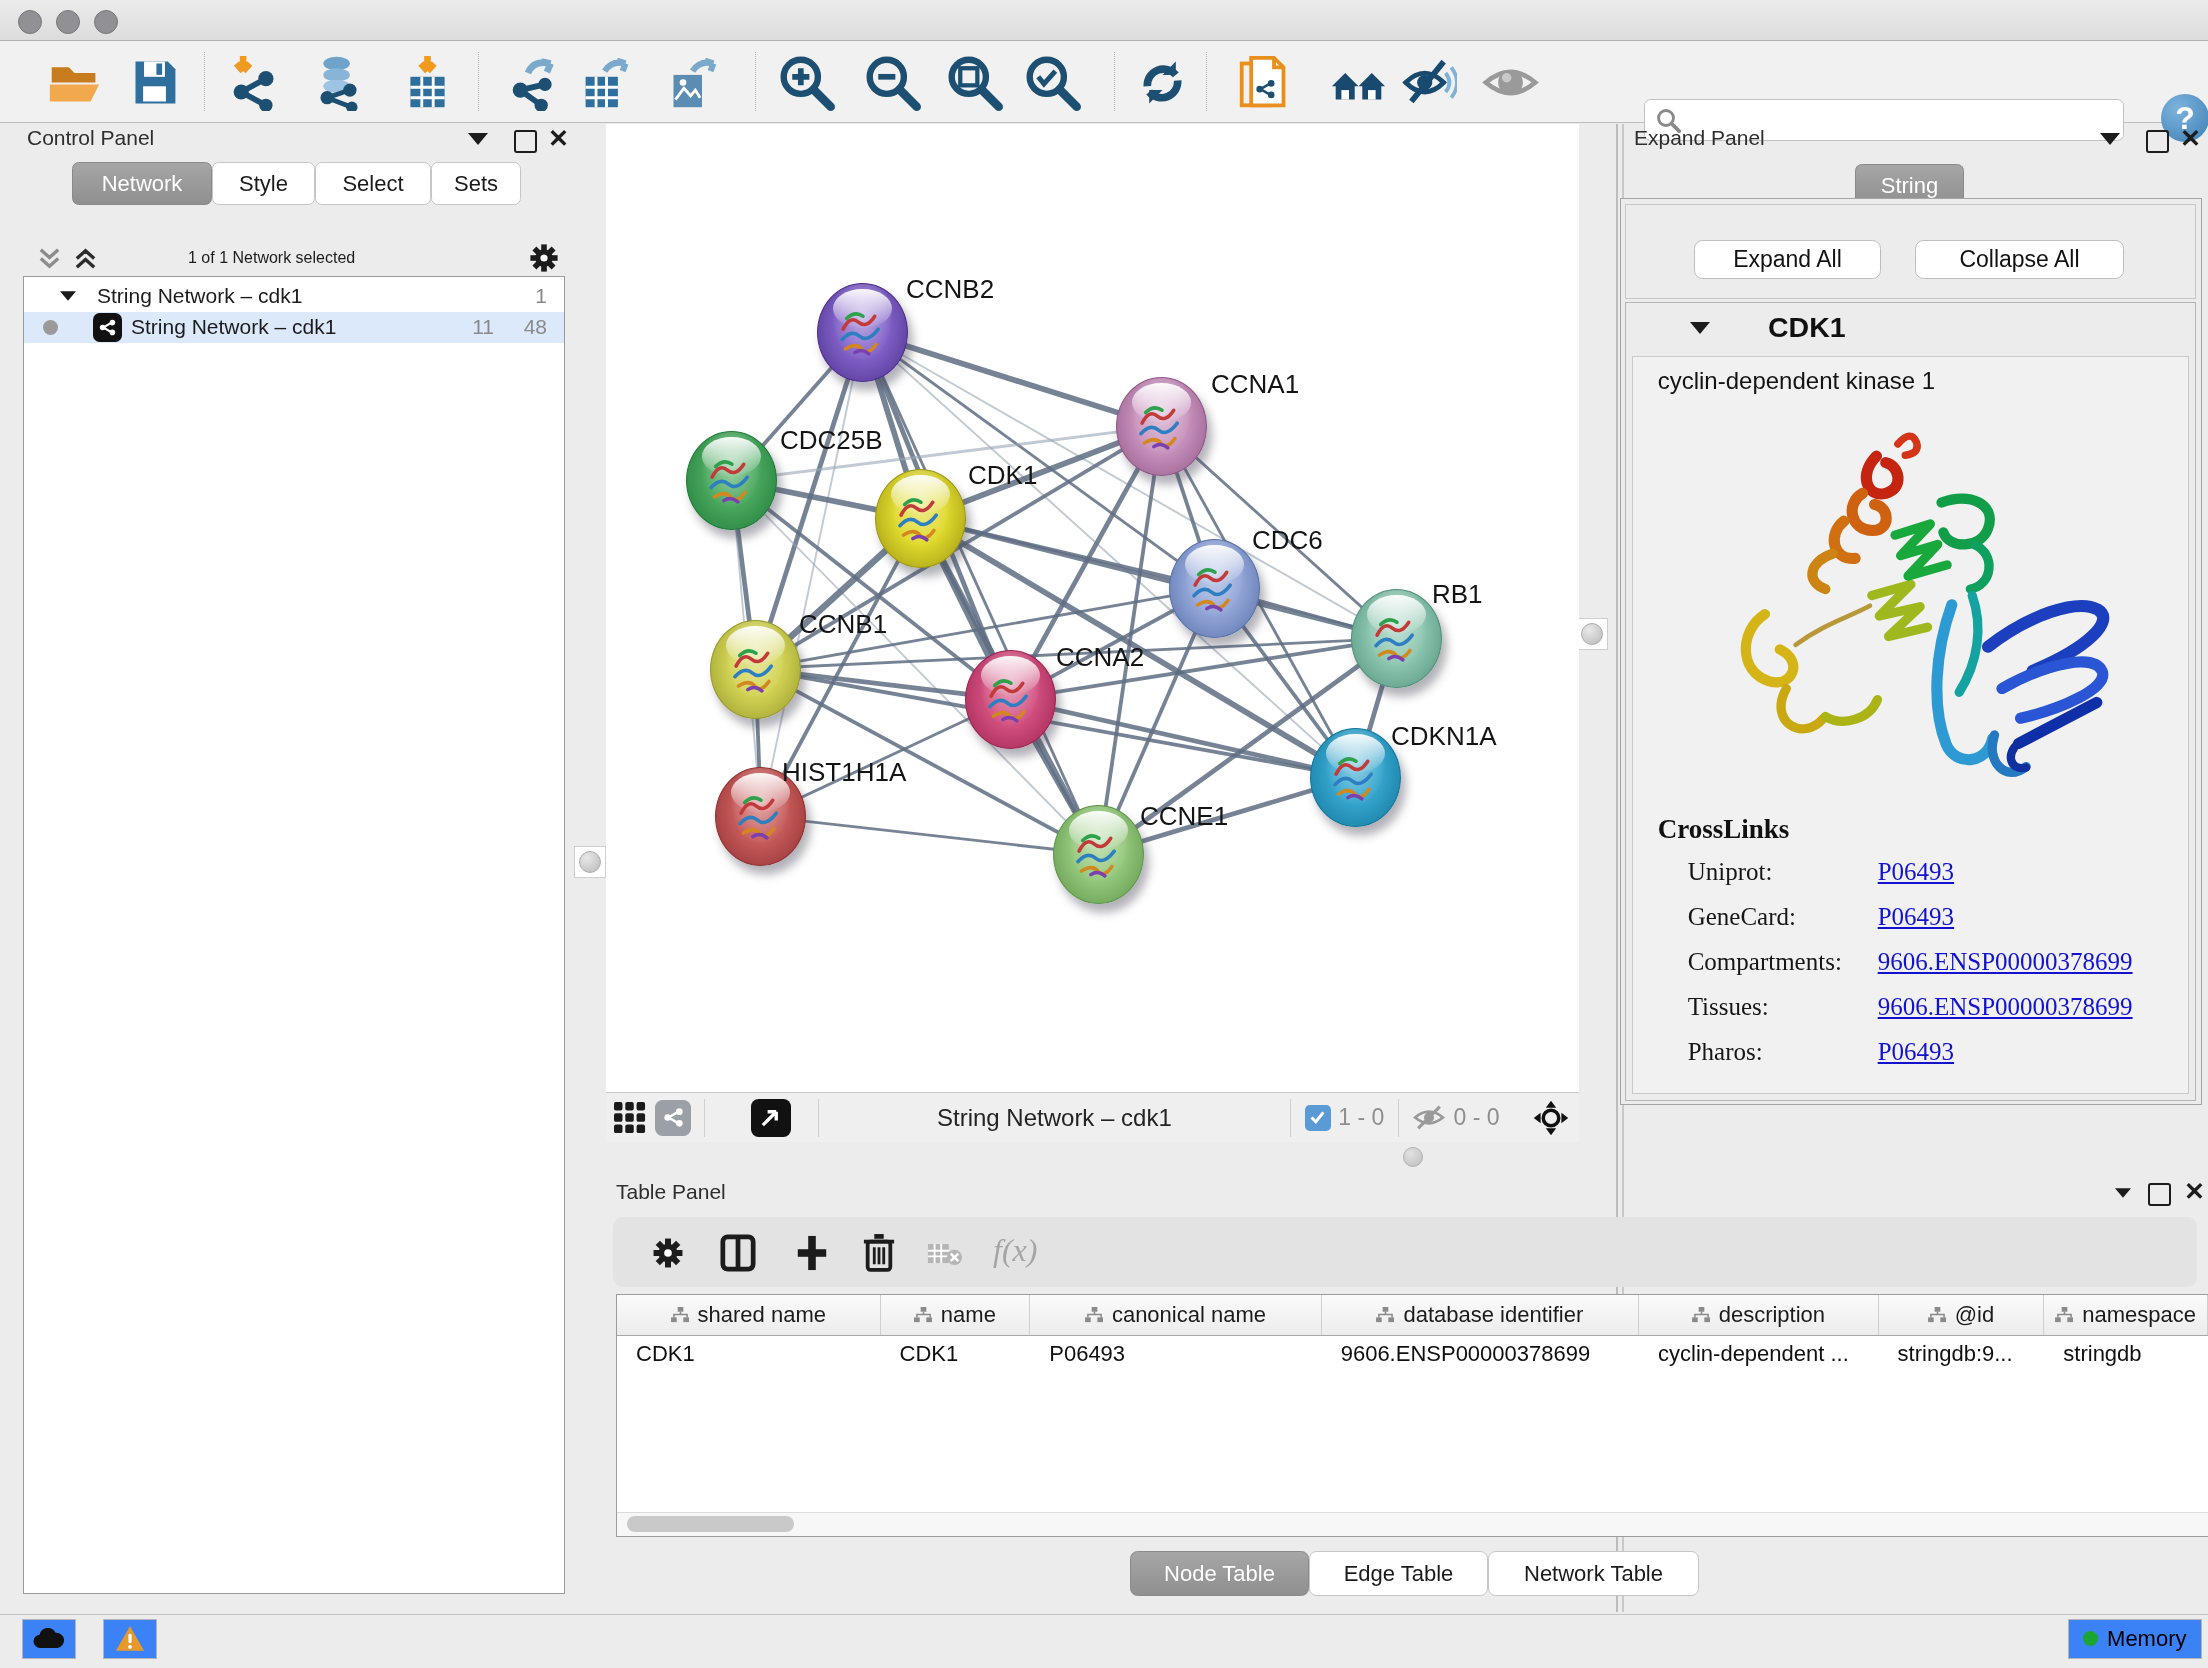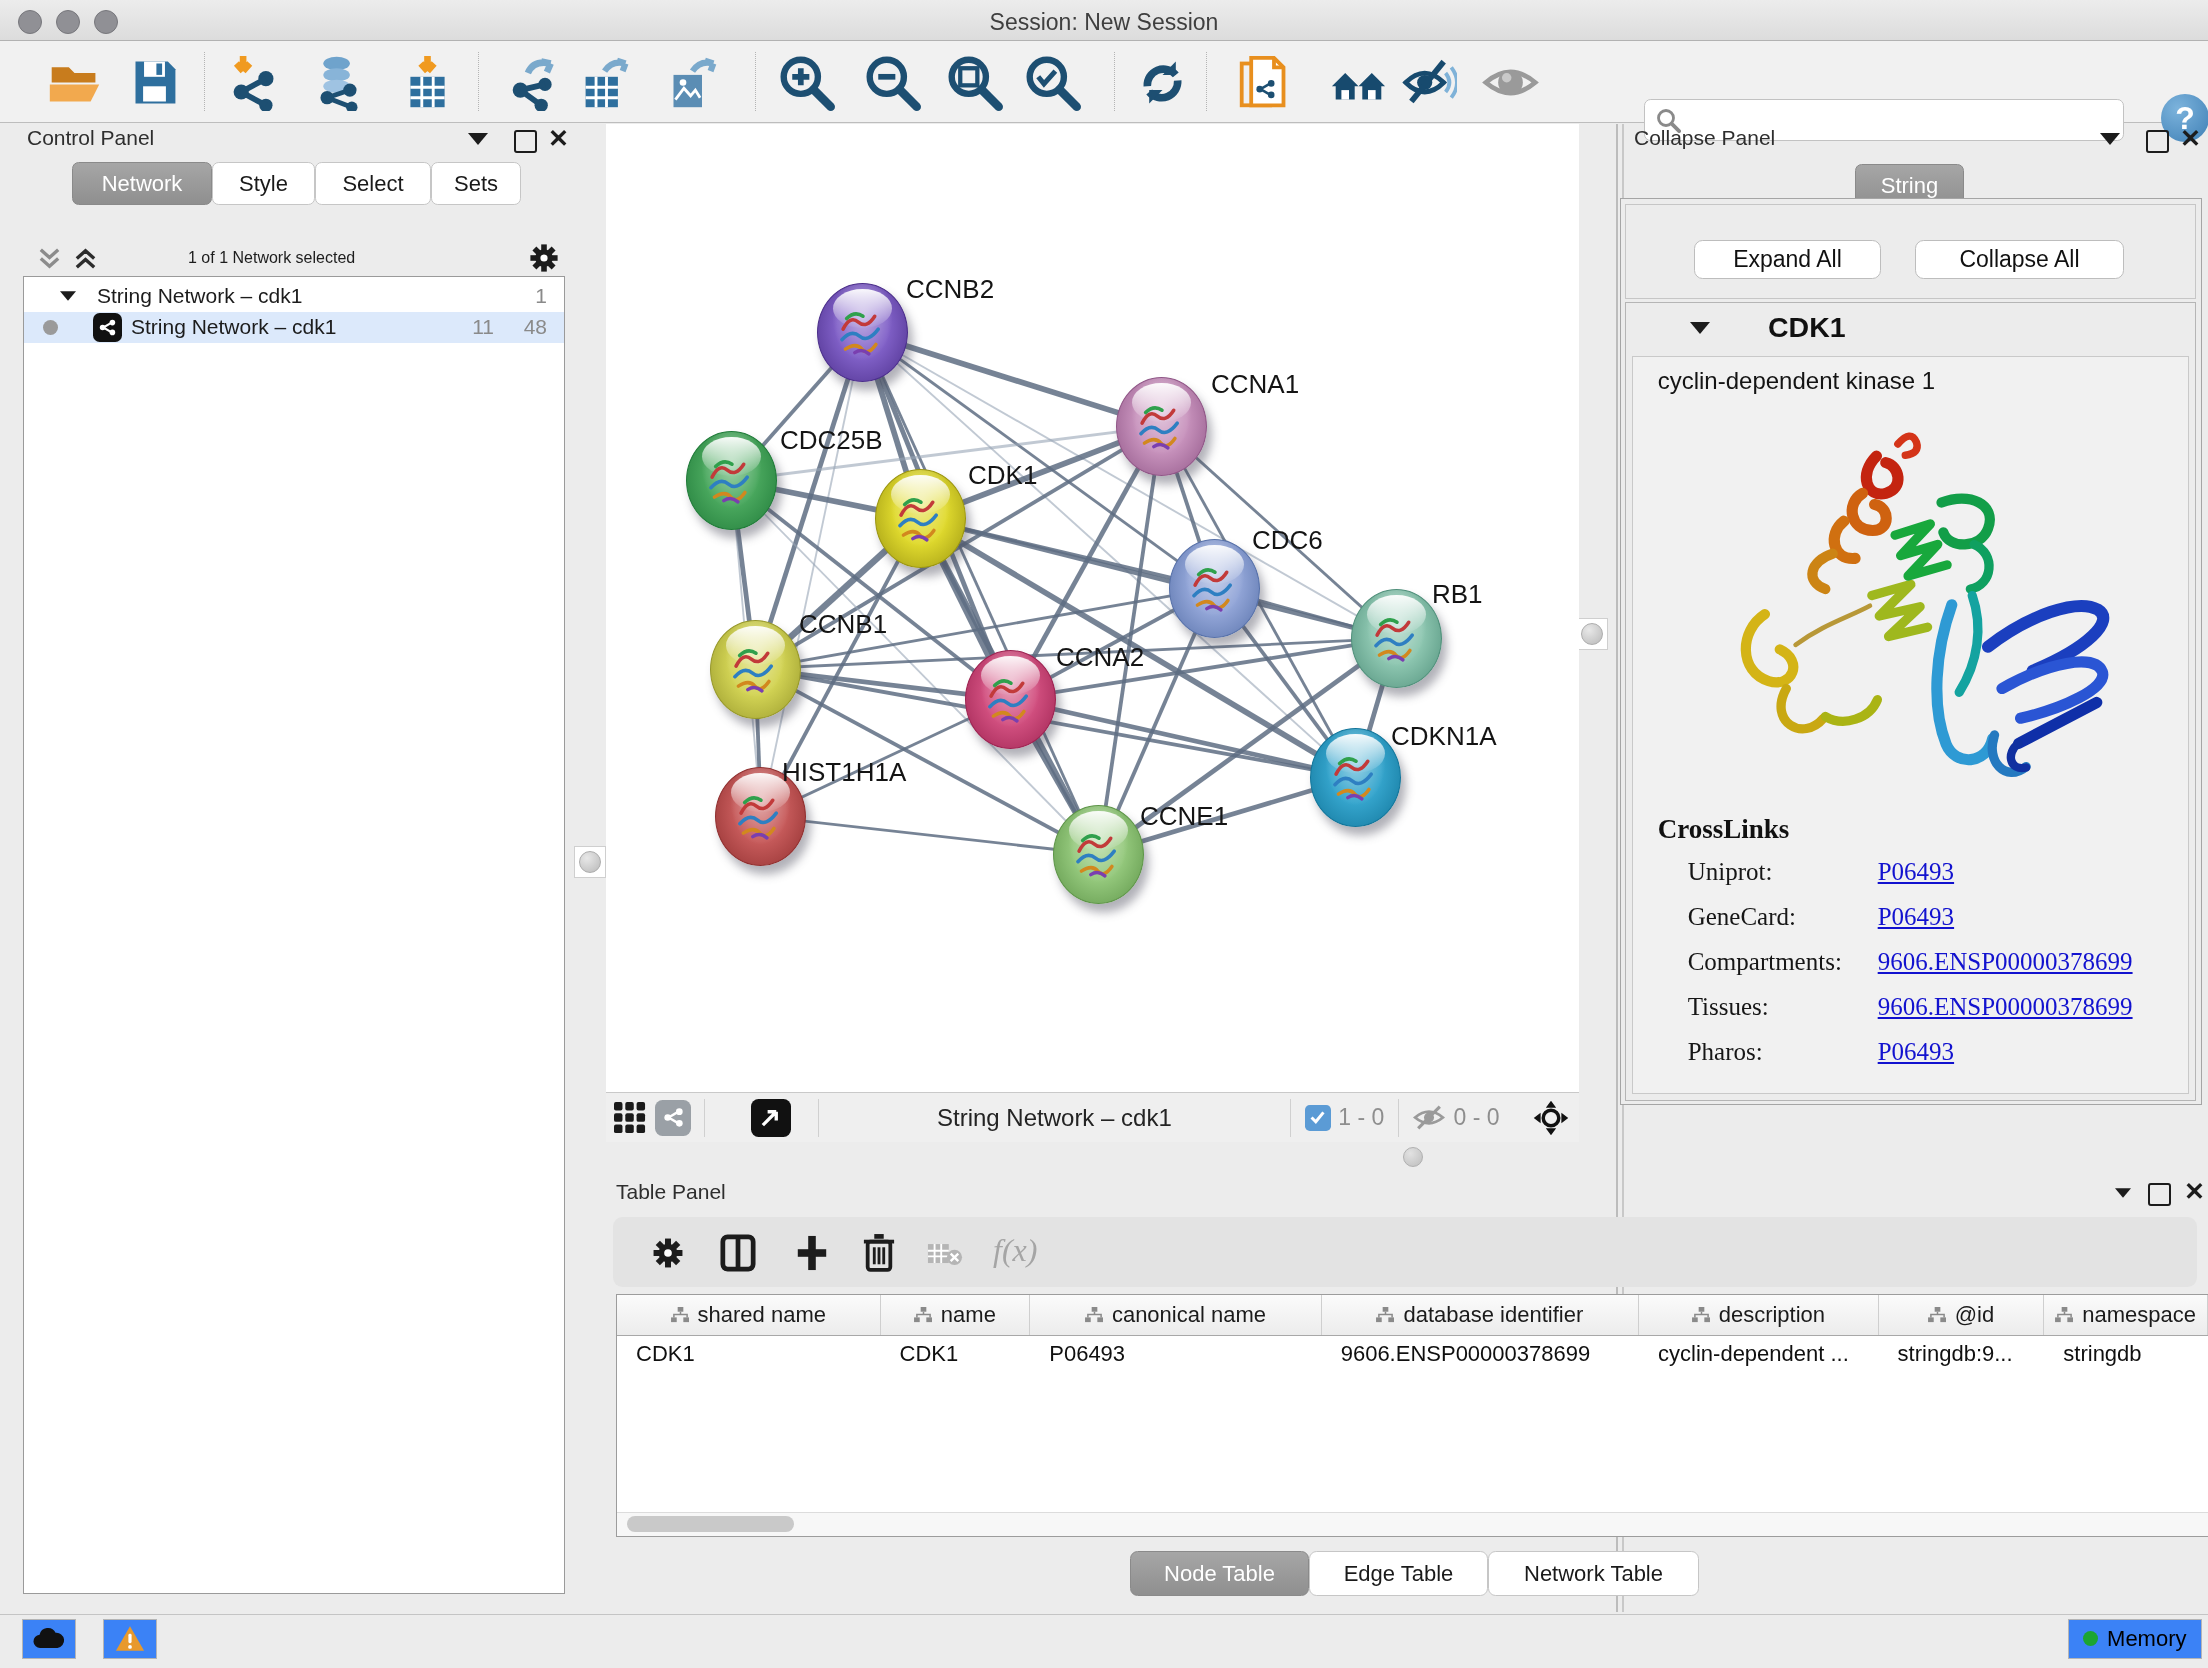--- a/index.html
+++ b/index.html
@@ -149,21 +149,20 @@
         <path d="M20 44 q6 -4 12 1" stroke="#7a3fb0"></path>
       </g>
     </symbol>
   </defs>
 </svg>
 
 <div class="abs" id="titlebar">
   <div class="traffic" style="left:18px"></div>
   <div class="traffic" style="left:56px"></div>
   <div class="traffic" style="left:94px"></div>
-  <div class="abs" id="win-title">Session: New Session</div>
 </div>
 
 <div class="abs" id="toolbar">
 
   <svg class="tb-ic" style="left:46px" viewBox="0 0 60 60">
     <path d="M6 14 h18 l6 6 h22 v10 h-46 z" fill="#c87c1d"></path>
     <path d="M4 32 h52 l-9 18 h-43 z" fill="#f2a94e"></path>
   </svg>
 
   <svg class="tb-ic" style="left:126px" viewBox="0 0 60 60">
@@ -488,21 +487,21 @@
   <svg width="34" height="27" viewBox="0 0 44 34" style="color:#9a9a9a">
       <use href="#eyeslash"></use>
     </svg>
   <span class="gray-num" style="margin-left:7.6px">0 - 0</span>
   <svg width="38" height="38" viewBox="0 0 44 44" style="margin-left:32px;margin-right:9.5px">
     <circle cx="22" cy="22" r="9" fill="none" stroke="#111" stroke-width="4"></circle>
     <path d="M22 2 l6 8 h-12 z M22 42 l6 -8 h-12 z M2 22 l8 -6 v12 z M42 22 l-8 -6 v12 z" fill="#111"></path>
   </svg>
 </div>
 
-<div class="abs panel-title" style="left:1634px;top:126px">Collapse Panel</div>
+<div class="abs panel-title" style="left:1634px;top:126px">Expand Panel</div>
 <div class="abs tri-down" style="left:2100px;top:133px"></div>
 <div class="abs win-box" style="left:2146px;top:130px"></div>
 <div class="abs win-x" style="left:2180px;top:129px">✕</div>
 <div class="abs tab active" style="left:1855px;top:164px;width:107px">String</div>
 
 <div class="abs" id="rp-outer"></div>
 <div class="abs" id="rp-expand-box">
   <button class="btn abs" style="left:68px;top:35px;width:187px;height:39px">Expand All</button>
   <button class="btn abs" style="left:289px;top:35px;width:209px;height:39px">Collapse All</button>
 </div>

